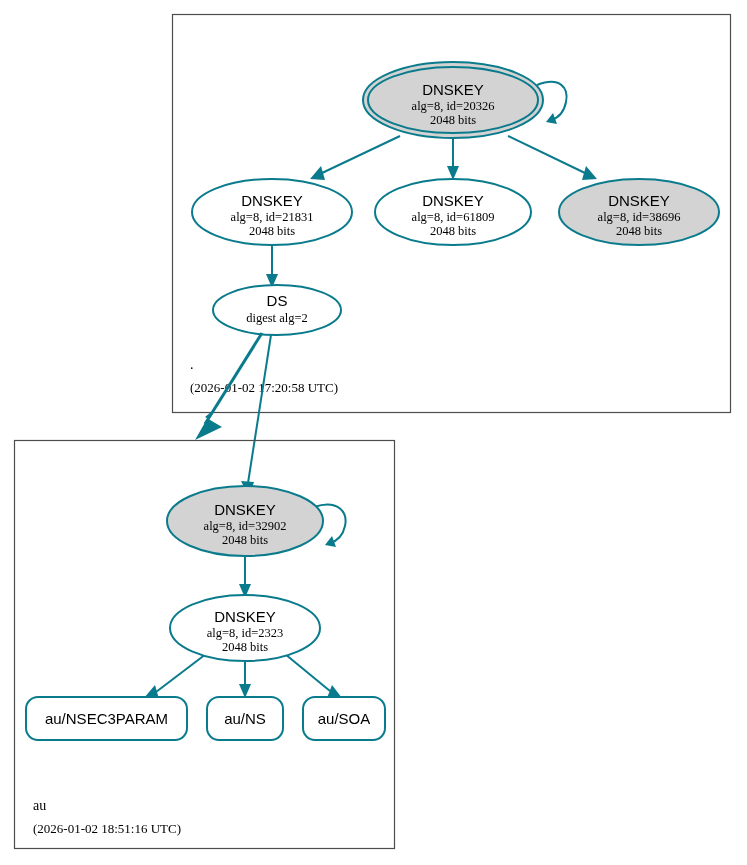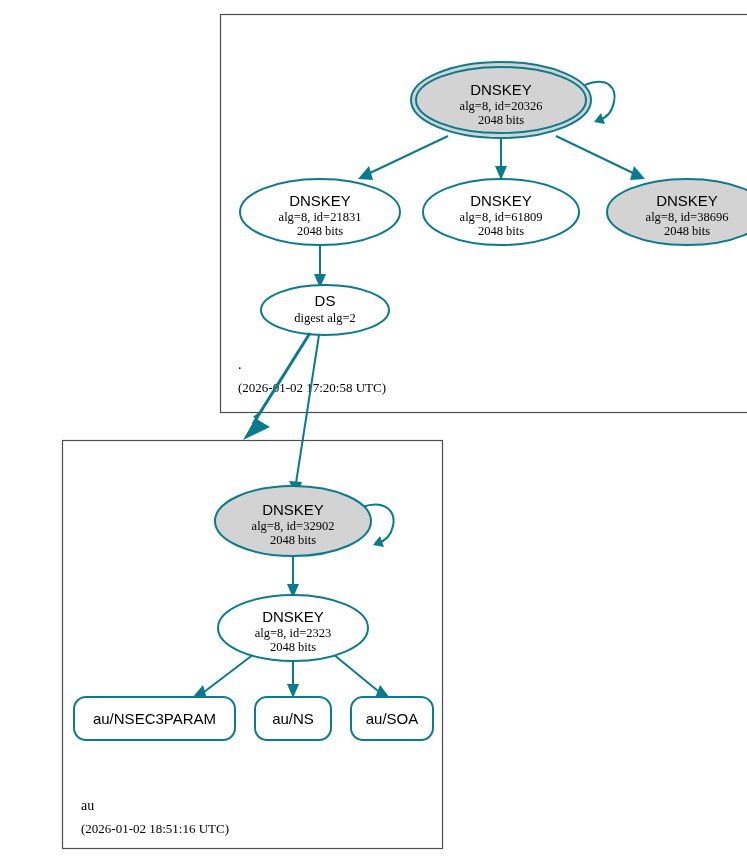--- a/index.html
+++ b/index.html
@@ -10,21 +10,20 @@
   body {
     width: 747px;
     height: 865px;
     font-family: "Liberation Sans", sans-serif;
     overflow: hidden;
   }
   #diagram-root {
     position: relative;
     width: 698px;
     height: 865px;
-    margin-left: 48px;
   }
   svg {
     display: block;
   }
   .cluster-box {
     fill: none;
     stroke: #4d4d4d;
     stroke-width: 1.2px;
   }
   .node-shape {

